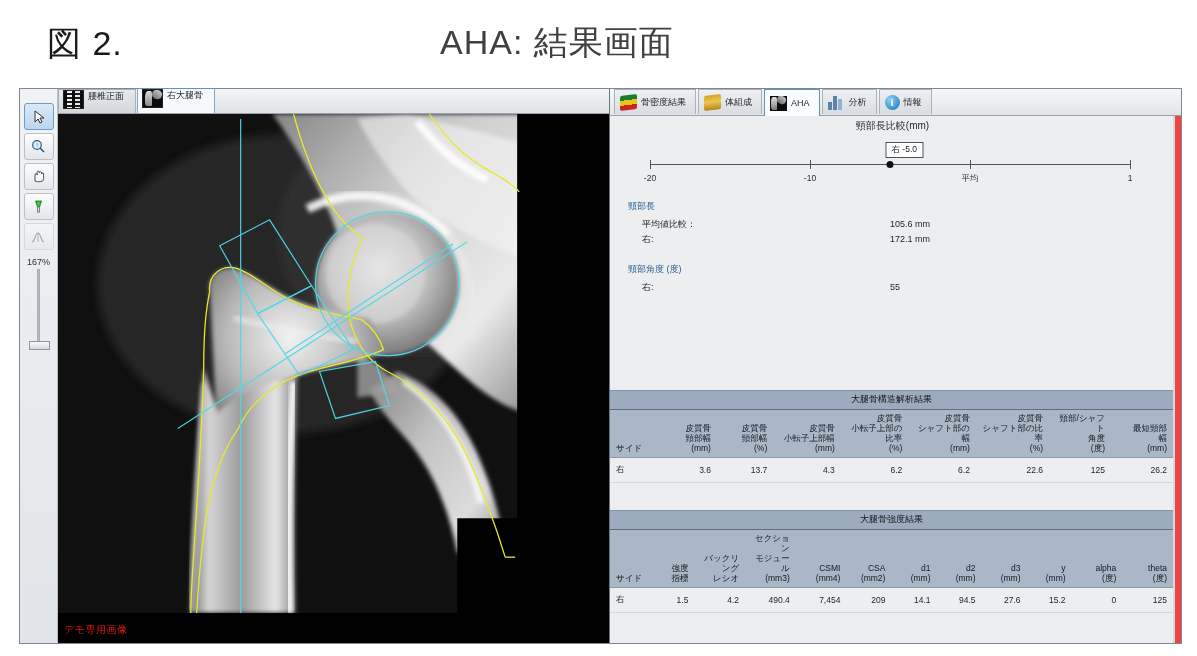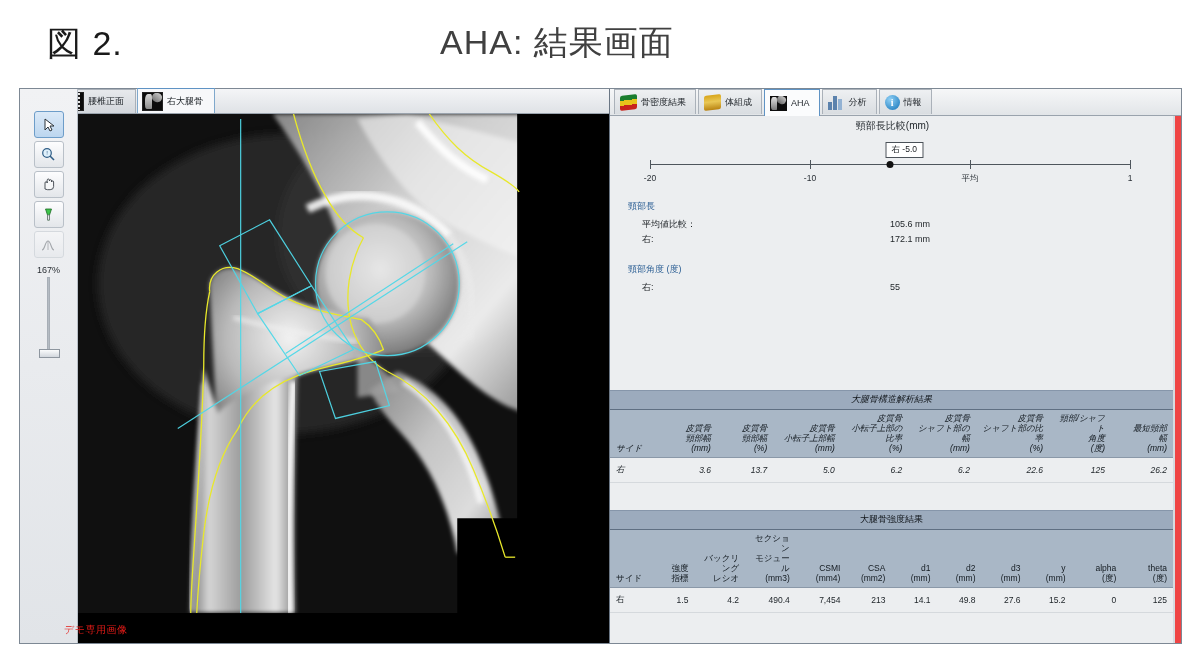--- a/index.html
+++ b/index.html
@@ -48,21 +48,21 @@
     height: 25px;
     background: linear-gradient(180deg,#f4f5f7 0%, #dfe2e6 100%);
     border-bottom: 1px solid #9aa3ad;
     display: flex;
     align-items: flex-end;
     padding-left: 38px;
     box-sizing: border-box;
   }
   .ltab {
     height: 24px; min-width: 78px;
-    display: flex; align-items: center; gap: 4px;
+    display: flex; align-items: flex-start; gap: 4px;
     padding: 0 8px 0 4px;
     font-size: 9px; color: #21262b;
     background: linear-gradient(180deg,#e7e9ec 0%, #d3d7dc 100%);
     border: 1px solid #a9b0b8; border-bottom: none;
     box-sizing: border-box;
     margin-right: 1px;
   }
   .ltab.active {
     background: #f7f8fa;
     border-color: #7fa8cc;
@@ -88,25 +88,25 @@
     background: linear-gradient(180deg,#d8d8d8,#8c8c8c); border-radius: 40% 20% 10% 30%;
   }
   .thumb-femur::after {
     content:''; position:absolute; left:9px; top:0px; width:10px; height:9px;
     background: linear-gradient(200deg,#cfcfcf,#6d6d6d);
     transform: rotate(18deg); border-radius: 45%;
   }
 
   
   .left-toolbar {
-    position: absolute; left: 0; top: 0; width: 58px; height: 100%;
+    position: absolute; left: 0; top: 0; width: 38px; height: 100%;
     background: linear-gradient(180deg,#f1f2f4 0%,#e1e4e8 100%);
     border-right: 1px solid #b7bec6;
     z-index: 5;
-    padding-top: 20px;
+    padding-top: 12px;
     box-sizing: border-box;
   }
   .tool-btn {
     width: 30px; height: 27px; margin: 2px auto 3px auto;
     border: 1px solid #b9c0c8; border-radius: 3px;
     background: linear-gradient(180deg,#fdfdfe 0%,#e3e6ea 100%);
     display: flex; align-items: center; justify-content: center;
     box-sizing: border-box;
   }
   .tool-btn.active {
@@ -512,21 +512,21 @@
         </div>
 
         <div class="kv-block" style="margin-top:16px;">
           <div class="kv-head">頸部角度 (度)</div>
           <div class="kv-row">
             <span class="kv-key">右:</span>
             <span class="kv-val">55</span>
           </div>
         </div>
 
-        <div class="tbl" style="top:274px;font-style:italic;">
+        <div class="tbl" style="top:274px;">
           <div class="tbl-title">大腿骨構造解析結果</div>
           <table class="grid">
             <colgroup>
               <col style="width:8%">
                 <col style="width:11%">
                 <col style="width:10%">
                 <col style="width:12%">
               <col style="width:12%">
                 <col style="width:12%">
                 <col style="width:13%">
@@ -544,21 +544,21 @@
                 <th>皮質骨<br>シャフト部の比率<br>(%)</th>
                 <th>頸部/シャフト<br>角度<br>(度)</th>
                 <th>最短頸部<br>幅<br>(mm)</th>
               </tr>
             </thead>
             <tbody>
               <tr>
                 <td class="side">右</td>
                 <td>3.6</td>
                 <td>13.7</td>
-                <td>5.0</td>
+                <td>4.3</td>
                 <td>6.2</td>
                 <td>6.2</td>
                 <td>22.6</td>
                 <td>125</td>
                 <td>26.2</td>
               </tr>
             </tbody>
           </table>
         </div>
 
@@ -595,23 +595,23 @@
                 <th>theta<br>(度)</th>
               </tr>
             </thead>
             <tbody>
               <tr>
                 <td class="side">右</td>
                 <td>1.5</td>
                 <td>4.2</td>
                 <td>490.4</td>
                 <td>7,454</td>
-                <td>213</td>
+                <td>209</td>
                 <td>14.1</td>
-                <td>49.8</td>
+                <td>94.5</td>
                 <td>27.6</td>
                 <td>15.2</td>
                 <td>0</td>
                 <td>125</td>
               </tr>
             </tbody>
           </table>
         </div>
 
         <div class="right-gutter"></div>

